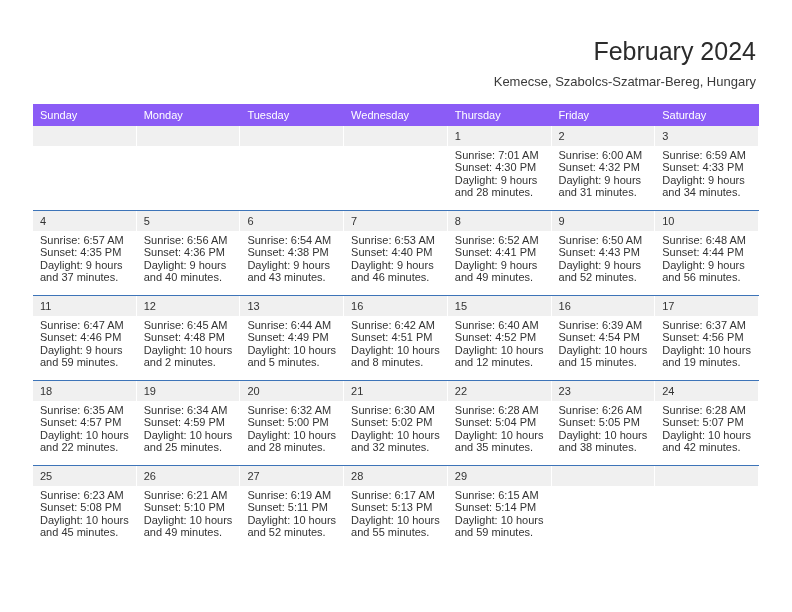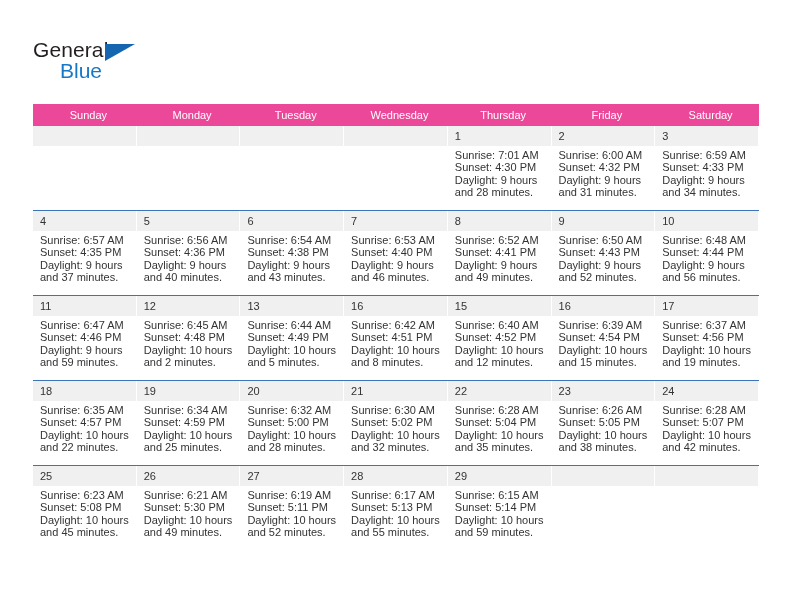--- a/index.html
+++ b/index.html
@@ -83,25 +83,25 @@
   
   .calendar {
     position: absolute;
     left: 33px;
     top: 104px;
     width: 726px;
     border-collapse: collapse;
     table-layout: fixed;
   }
   .calendar th {
-    background: #ec4899;
+    background: #8b5cf6;
     color: #ffffff;
     font-size: 11px;
     font-weight: normal;
-    text-align: center;
+    text-align: left;
     padding: 5px 0 5px 7px;
     height: 11px;
     border: none;
   }
   .calendar td {
     width: 103.71px;
     vertical-align: top;
     padding: 0;
     border-bottom: 1.4px solid #3d74b8;
     background: #ffffff;
@@ -132,26 +132,25 @@
     white-space: nowrap;
   }
 </style>
 </head>
 <body>
 
 <div class="page">
 
   <div class="top">
 
-    <div class="logo">
-      <span class="logo-general">General</span>
-      <span class="logo-triangle"></span>
-      <span class="logo-blue">Blue</span>
+
+    <div class="title-block">
+      <div class="cal-title">February 2024</div>
+      <div class="cal-subtitle">Kemecse, Szabolcs-Szatmar-Bereg, Hungary</div>
     </div>
-
 
   </div>
 
   <table class="calendar">
     <thead>
       <tr>
         <th>Sunday</th>
         <th>Monday</th>
         <th>Tuesday</th>
         <th>Wednesday</th>
@@ -408,21 +407,21 @@
               <div>Sunrise: 6:23 AM</div>
               <div>Sunset: 5:08 PM</div>
               <div>Daylight: 10 hours</div>
               <div>and 45 minutes.</div>
             </div>
           </td>
           <td>
             <div class="daynum">26</div>
             <div class="cellbody">
               <div>Sunrise: 6:21 AM</div>
-              <div>Sunset: 5:30 PM</div>
+              <div>Sunset: 5:10 PM</div>
               <div>Daylight: 10 hours</div>
               <div>and 49 minutes.</div>
             </div>
           </td>
           <td>
             <div class="daynum">27</div>
             <div class="cellbody">
               <div>Sunrise: 6:19 AM</div>
               <div>Sunset: 5:11 PM</div>
               <div>Daylight: 10 hours</div>

